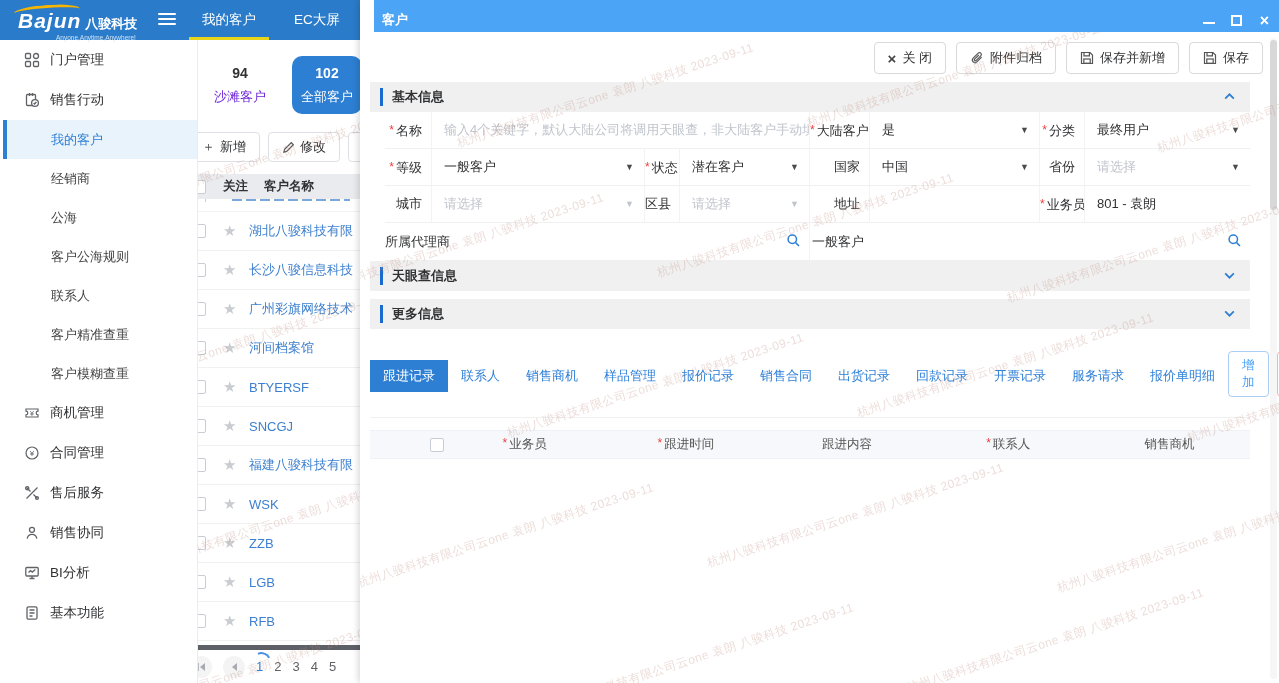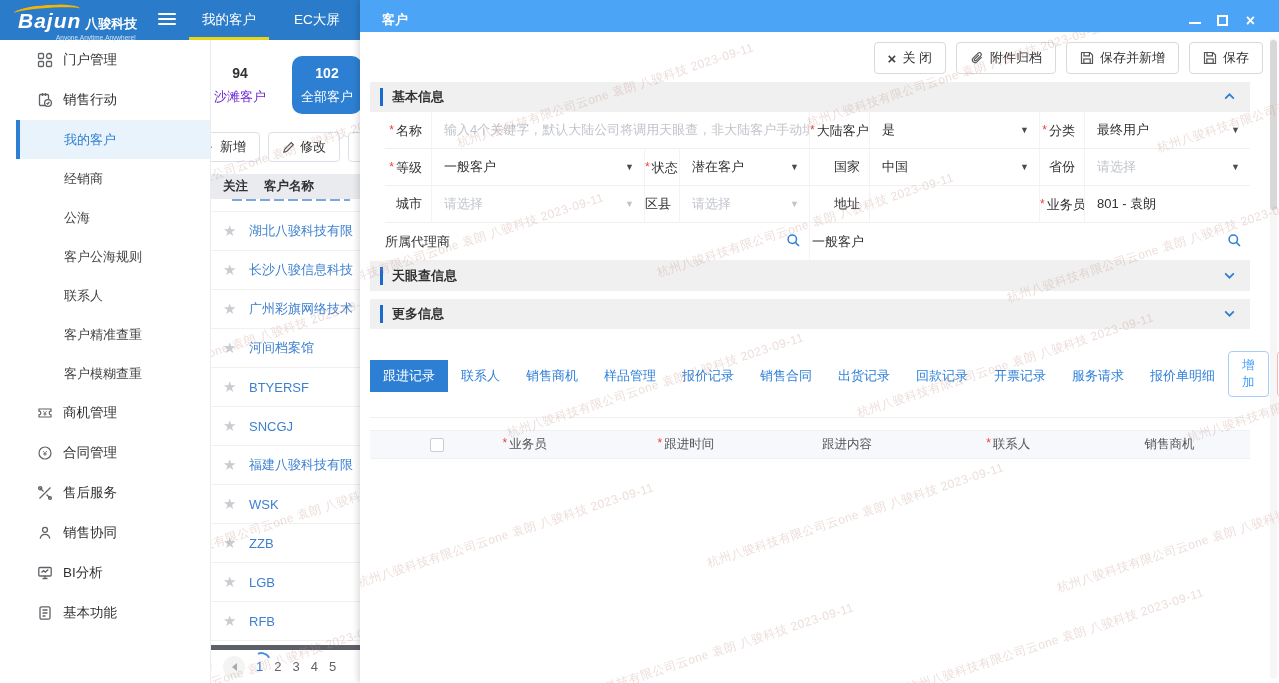--- a/index.html
+++ b/index.html
@@ -14,21 +14,21 @@
   .swoosh { position:absolute; left:-4px; top:-4px; width:66px; height:12px; border-top:3px solid #f6b500; border-radius:50%; transform:rotate(-4deg); }
   .logo-cn { font-size:13px; font-weight:bold; margin-left:4px; }
   .logo-tagline { display:block; font-size:6.5px; color:#cfe3f5; margin-left:38px; margin-top:1px; }
   .hamburger { position:absolute; left:158px; top:13px; width:18px; cursor:pointer; }
   .hamburger i { display:block; height:2px; background:#fff; margin-bottom:3px; border-radius:1px; }
   .top-tabs { position:absolute; left:185px; top:0; height:40px; display:flex; }
   .top-tab { width:88px; height:40px; display:flex; align-items:center; justify-content:center; color:#fff; font-size:13.5px; position:relative; cursor:pointer; }
   .top-tab.active::after { content:""; position:absolute; left:4px; right:4px; bottom:0; height:3px; background:#e8d419; }
 
   
-  .sidebar { position:absolute; left:16px; top:40px; bottom:0; width:195px; background:#fff; border-right:1px solid #ececec; z-index:8; }
+  .sidebar { position:absolute; left:3px; top:40px; bottom:0; width:195px; background:#fff; border-right:1px solid #ececec; z-index:8; }
   .side-group { height:40px; display:flex; align-items:center; padding-left:20px; font-size:13.5px; color:#303133; cursor:pointer; }
   .side-group .sicon { width:17px; height:17px; margin-right:10px; display:inline-flex; align-items:center; justify-content:center; }
   .side-sub { height:39px; display:flex; align-items:center; padding-left:48px; font-size:13px; color:#444; cursor:pointer; position:relative; }
   .side-sub.active { background:#e9f3fc; color:#2d7fd3; }
   .side-sub.active::before { content:""; position:absolute; left:0; top:0; bottom:0; width:4px; background:#2d7fd3; }
 
   
   .list-panel { position:absolute; left:180px; top:40px; right:0; bottom:0; background:#fff; overflow:hidden; z-index:7; }
   .stats { display:flex; align-items:center; gap:26px; padding:16px 0 0 34px; }
   .stat { text-align:center; }
@@ -55,21 +55,21 @@
      background:repeating-linear-gradient(90deg,#7aa8dd 0 10px,transparent 10px 14px); }
   .hscroll { position:absolute; bottom:33px; left:8px; width:210px; height:5px; background:#5d6066; border-radius:3px; }
   .pager { position:absolute; bottom:0; left:0; right:0; height:33px; display:flex; align-items:center; gap:11px; padding-left:10px; background:#fff; }
   .pg-circle { width:22px; height:22px; border-radius:50%; background:#f4f4f5; display:flex; align-items:center; justify-content:center; cursor:pointer; }
   .pg-num { font-size:13px; color:#606266; cursor:pointer; }
   .pg-num.current { color:#2d7fd3; position:relative; }
   .pg-num.current::before { content:""; position:absolute; left:-4px; top:-7px; width:15px; height:15px; border:2px solid transparent; border-top-color:#4a90e2; border-radius:50%; transform:rotate(20deg); }
 
   
   .modal { position:absolute; left:360px; top:0; right:0; bottom:0; background:#fff; z-index:30; box-shadow:-2px 0 6px rgba(0,0,0,.15); }
-  .modal-head { height:40px; background:#4ba4f5; display:flex; align-items:center; padding:0 22px; color:#fff; }
+  .modal-head { height:40px; background:#4ba4f5; display:flex; align-items:center; padding:0 8px; color:#fff;margin-left:14px; }
   .modal-title { font-size:13px; font-weight:bold; }
   .win-ctrls { margin-left:auto; display:flex; align-items:center; gap:16px; }
   .wc { width:13px; height:13px; display:inline-flex; align-items:center; justify-content:center; color:#fff; cursor:pointer; }
   .wc-min { border-bottom:2px solid #fff; height:8px; width:12px; }
   .wc-max { border:2px solid #fff; width:11px; height:11px; }
   .wc-close { font-size:16px; font-weight:bold; line-height:11px; }
   .modal-body { position:absolute; top:32px; left:0; right:0; bottom:0; background:#fff; overflow:hidden; }
 
   .actions { display:flex; justify-content:flex-end; gap:10px; padding:10px 16px 8px 0; }
   .act-btn { height:32px; display:inline-flex; align-items:center; gap:6px; padding:0 13px; border:1px solid #d9d9d9; border-radius:4px; background:#fff; font-size:13px; color:#303133; cursor:pointer; }

